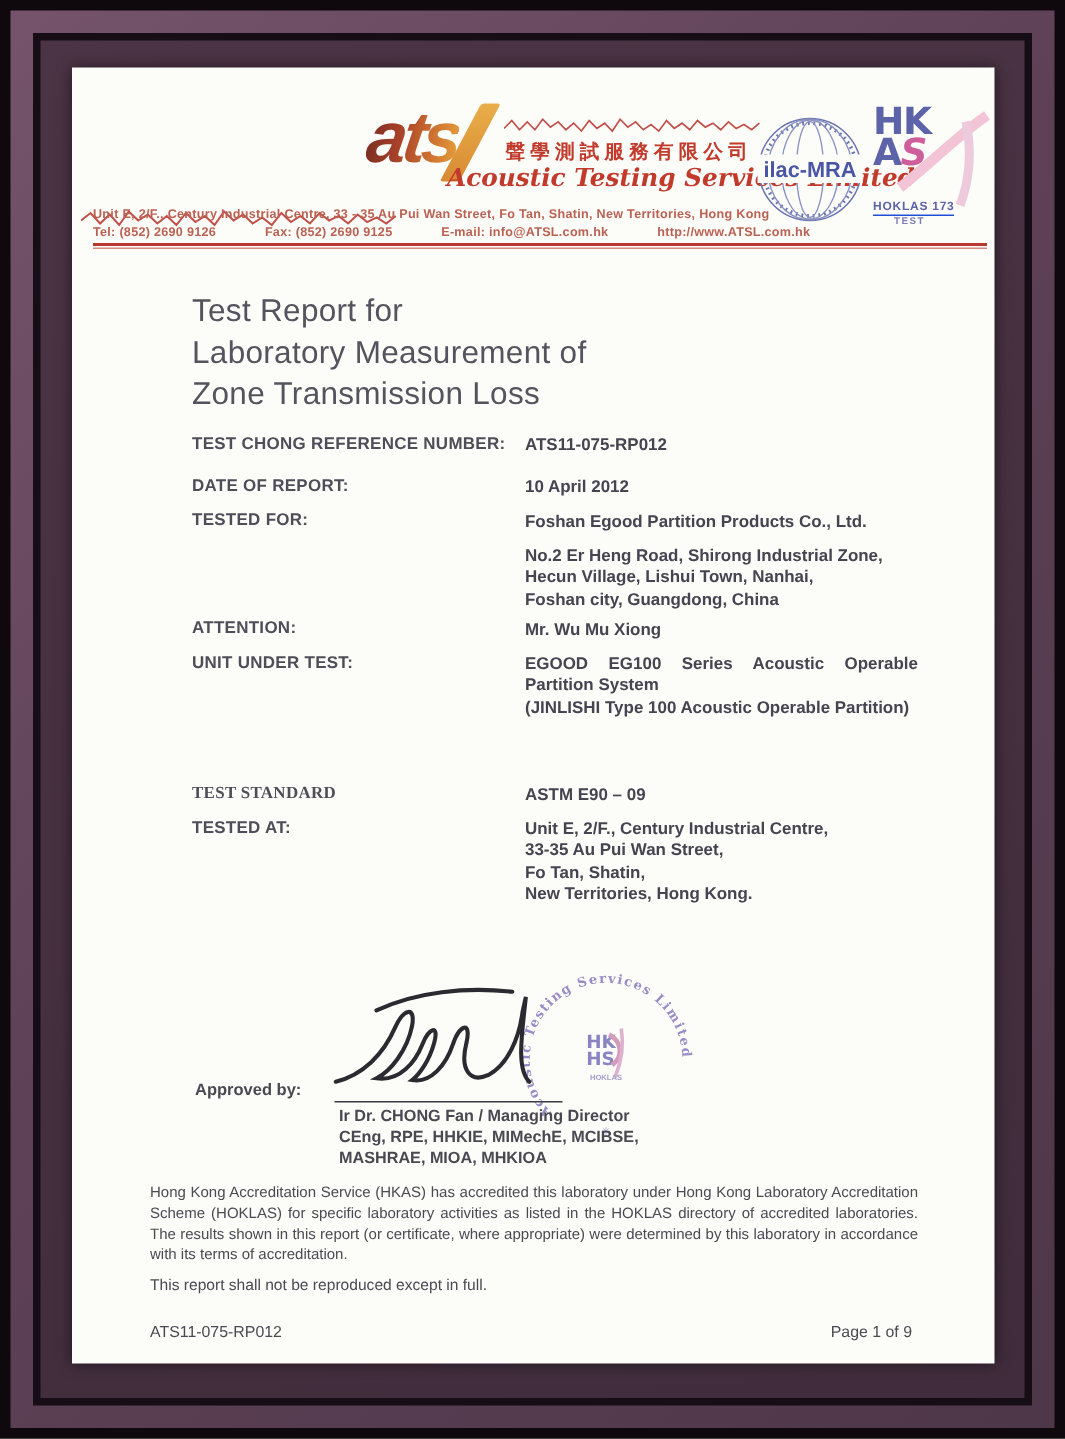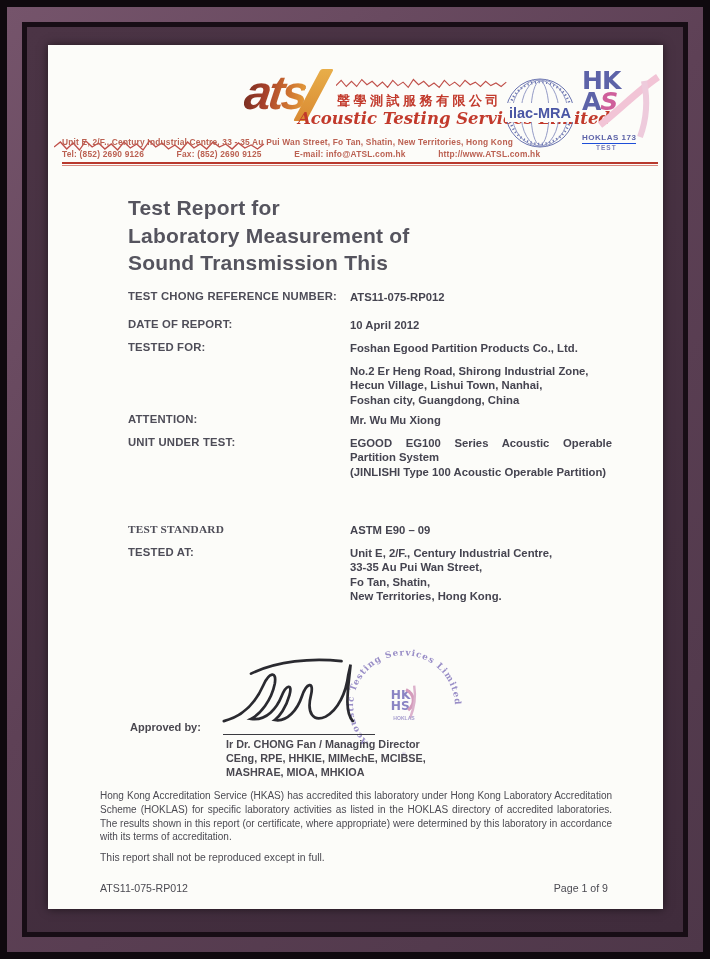--- a/index.html
+++ b/index.html
@@ -22,21 +22,21 @@
   .en-script{font-family:"DejaVu Serif",serif;font-style:italic;font-weight:bold;font-size:16.5px;color:#c23a2c;}
   .addr{font-size:8.4px;font-weight:bold;color:#bb6152;letter-spacing:.2px;}
   .contact span{margin-right:30px;}
   .redline{border-top:2px solid #b8392e;border-bottom:1px solid #d98a80;height:4px;}
   
   .hkas-big{font-weight:900;font-size:25px;line-height:.82;color:#5d63a8;letter-spacing:-1px;font-family:"DejaVu Sans",sans-serif;}
   .hkas-s{color:#cf5f9b;font-style:italic;}
   .hkas-sub{font-size:8px;font-weight:bold;color:#5d63a8;letter-spacing:.5px;border-bottom:1px solid #1d4ed8;padding-bottom:1px;}
   .hkas-sub2{font-size:6.5px;font-weight:bold;color:#7a7fb8;text-align:center;letter-spacing:1px;}
   
-  .title{font-size:21px;font-weight:bold;color:#55545e;line-height:1.31;letter-spacing:.2px;}
+  .title{font-size:21px;font-weight:normal;color:#55545e;line-height:1.31;letter-spacing:.2px;}
   
   .fl{position:absolute;left:80px;width:215px;font-size:11.3px;font-weight:bold;color:#4e4d58;letter-spacing:.2px;}
   .fv{position:absolute;left:302px;width:262px;font-size:11.3px;font-weight:bold;color:#454450;line-height:1.28;}
   .just{text-align:justify;}
   
   .apptext{font-size:11px;font-weight:bold;color:#4a4850;}
   .cred{font-size:10.8px;font-weight:bold;color:#4a4850;line-height:1.3;}
   .sigline{border-top:1.6px solid #3a3a40;}
   
   .foot-para{font-size:10px;color:#4b4a52;line-height:1.38;text-align:justify;}
@@ -97,21 +97,21 @@
       <div class="hkas-big" style="position:relative;"><span>A</span><span class="hkas-s">S</span></div>
       <div class="abs hkas-sub" style="left:0;top:62px;">HOKLAS 173</div>
       <div class="abs hkas-sub2" style="left:14px;top:73px;">TEST</div>
     </div>
 
     <div class="abs redline" style="left:14px;right:5px;top:117px;"></div>
 
     <div class="abs title" style="left:80px;top:149px;">
       <div>Test Report for</div>
       <div>Laboratory Measurement of</div>
-      <div>Sound Transmission This</div>
+      <div>Zone Transmission Loss</div>
     </div>
 
     <div class="fl" style="top:245px;">TEST CHONG REFERENCE NUMBER:</div>
     <div class="fv" style="top:245px;">ATS11-075-RP012</div>
 
     <div class="fl" style="top:273px;">DATE OF REPORT:</div>
     <div class="fv" style="top:273px;">10 April 2012</div>
 
     <div class="fl" style="top:296px;">TESTED FOR:</div>
     <div class="fv" style="top:296px;">Foshan Egood Partition Products Co., Ltd.</div>

